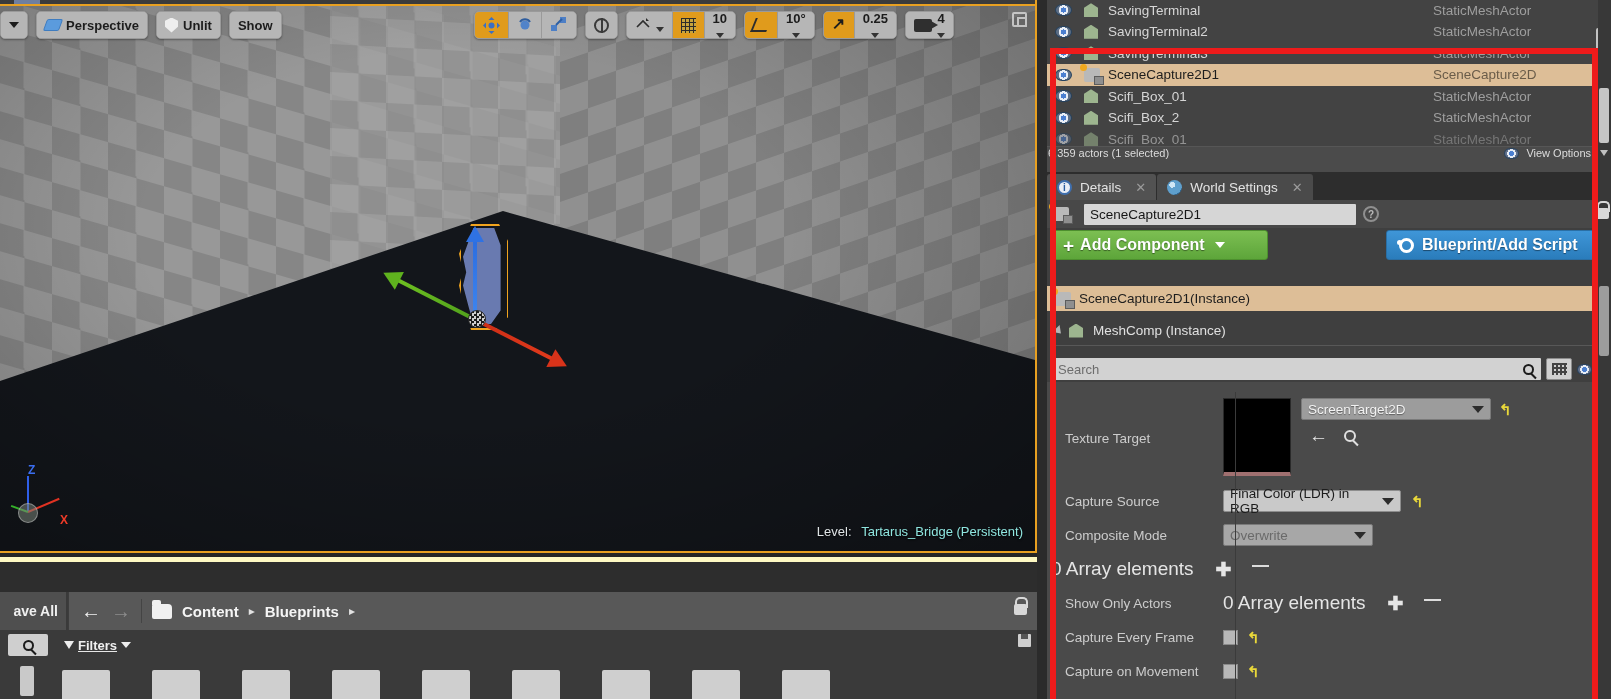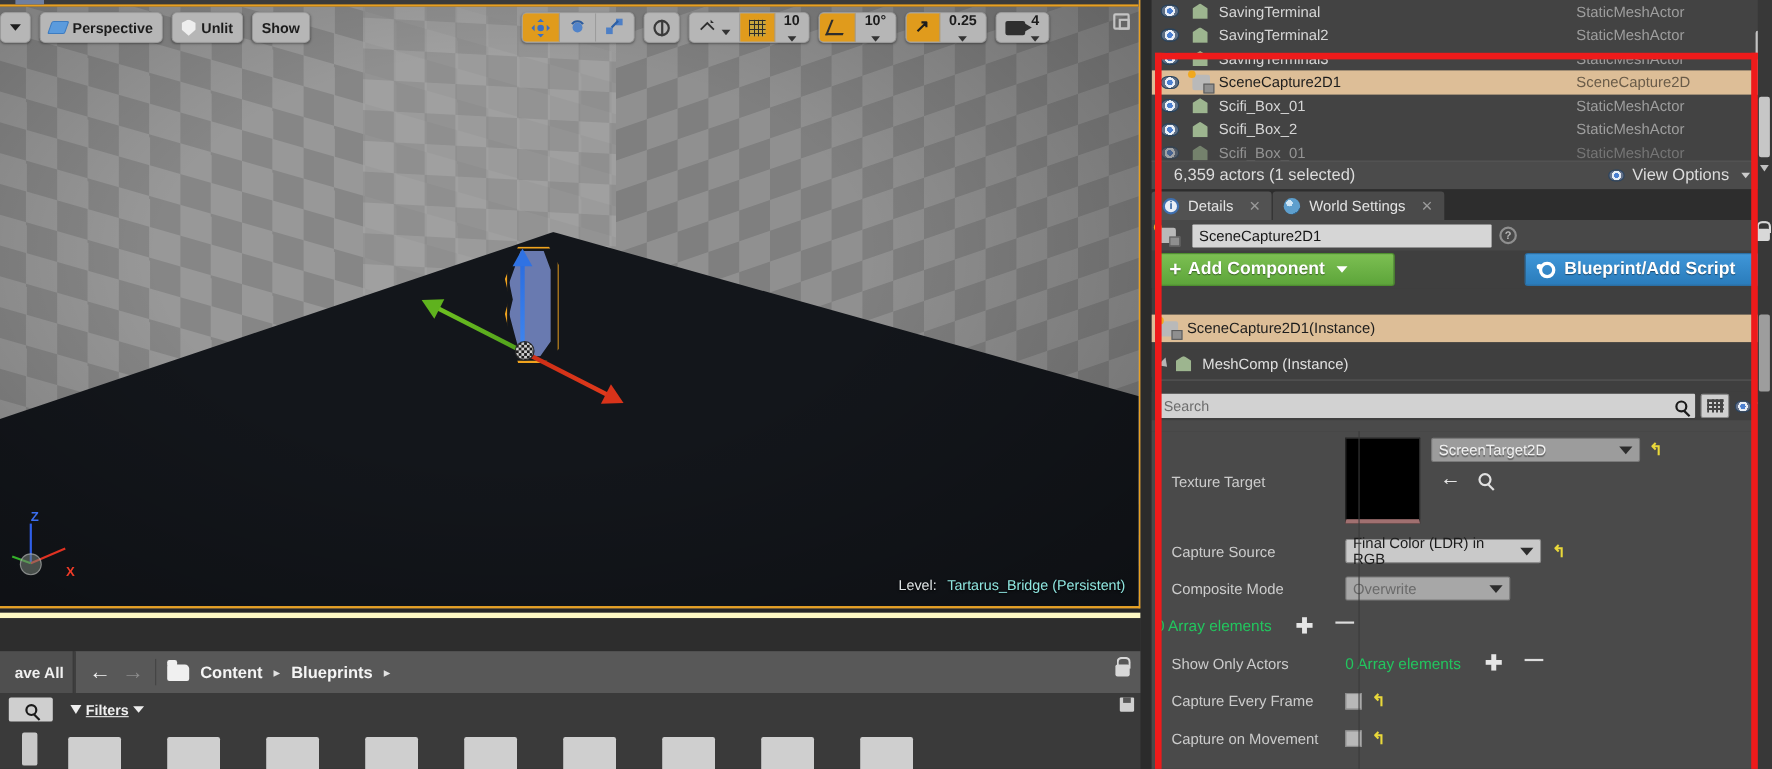--- a/index.html
+++ b/index.html
@@ -259,22 +259,22 @@
   .ico-scenecap::before{content:"";position:absolute;left:-4px;top:-4px;width:7px;height:7px;border-radius:50%;background:#f0a81e;}
   .ico-scenecap::after{content:"";position:absolute;right:-4px;bottom:-3px;width:8px;height:7px;background:#8f8f8f;border:1px solid #5c5c5c;}
   .out-name{ flex:1; white-space:nowrap; overflow:hidden;}
   .type{ color:#9e9e9e; width:178px; flex:0 0 auto; }
   .out-scroll{
     position:absolute; right:3px; top:28px; width:12px; height:58px;
     background:#c3c3c3; border-radius:2px;
   }
   .out-footer{
     position:absolute; left:10px; top:146px; right:0; height:26px;
-    background:#4b4b4b; display:flex; align-items:center; padding:0 20px;
-    font-size:15px; color:#dcdcdc; border-top:1px solid #565656;
+    background:#4b4b4b; display:flex; align-items:flex-start; padding:0 1px;
+    font-size:11px; color:#dcdcdc; border-top:1px solid #565656;
   }
   .out-footer .spacer{ flex:1; }
   .vo{ display:flex; align-items:center; gap:7px; }
   .vo .caret{ width:0;height:0;border-left:4px solid transparent;border-right:4px solid transparent;border-top:5px solid #ccc; margin-left:4px;}
 
   
   .tabstrip{
     position:absolute; left:10px; top:172px; right:0; height:28px;
     background:#2d2d2d; display:flex; align-items:flex-end;
   }
@@ -390,21 +390,21 @@
     display:flex; align-items:center; justify-content:space-between;
     padding:0 6px; color:#f2f2f2; font-size:13.5px; text-shadow:0 1px 1px rgba(0,0,0,.4);
   }
   .combo.light{ background:#c9c9c9; color:#1c1c1c; text-shadow:none; border-color:#8d8d8d;}
   .combo.dis{ background:#a7a7a7; color:#6a6a6a; text-shadow:none;}
   .combo .cv{ width:0;height:0;border-left:6px solid transparent;border-right:6px solid transparent;border-top:7px solid #2c2c2c; margin-left:8px;}
   .revert{ color:#e9d83a; font-size:15px; line-height:1; font-weight:bold;}
   .arrow-left{ font-size:19px; color:#e6e6e6; line-height:1;}
   .mag2{ width:12px;height:12px;border:2px solid #e0e0e0;border-radius:50%;position:relative; display:inline-block;}
   .mag2::after{content:"";position:absolute;right:-5px;bottom:-4px;width:7px;height:2px;background:#e0e0e0;transform:rotate(45deg);}
-  .arrtxt{ color:#22c55e; font-size:14px;}
+  .arrtxt{ color:#e5e5e5; font-size:19px;}
   .plus-ic{ color:#e6e6e6; font-size:19px; font-weight:bold; line-height:1;}
   .trash{
     width:13px;height:14px; position:relative; background:#dcdcdc;
     clip-path:polygon(10% 18%,90% 18%,80% 100%,20% 100%);
   }
   .trash-lid{ width:17px;height:2px;background:#dcdcdc; position:absolute; top:-4px; left:-2px;}
   .cb-check{ width:15px;height:15px;background:#b8b8b8;border:1px solid #8a8a8a;}
 
   
   .redbox{

